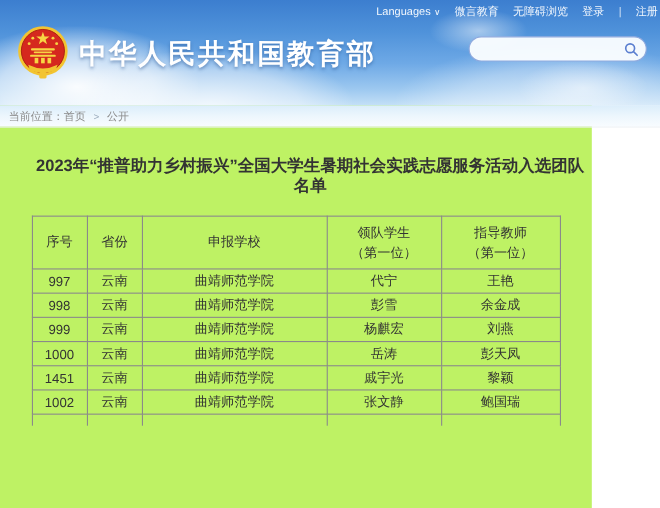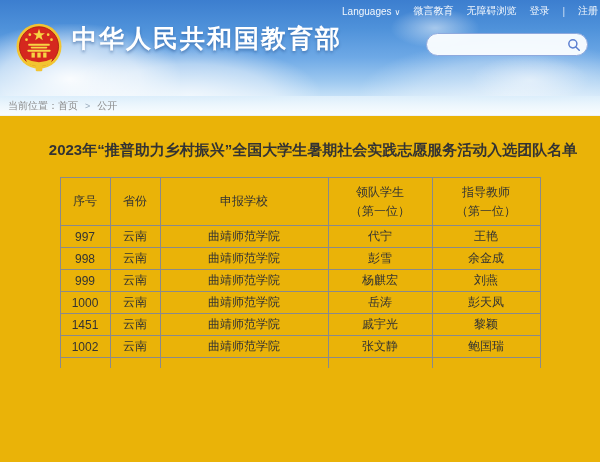--- a/index.html
+++ b/index.html
@@ -1,38 +1,38 @@
 <!DOCTYPE html>
 <html><head>
 <meta charset="utf-8">
 <style>
   * { margin: 0; padding: 0; box-sizing: border-box; }
   html,body { width: 600px; height: 462px; overflow: hidden; background: #fff;
     font-family: "Liberation Sans", "DejaVu Sans", sans-serif; }
-  .page { position: relative; width: 600px; height: 462px; background: #eab308; }
+  .page { position: relative; width: 538px; height: 462px; background: #bef264; }
 
   
   .header { position: relative; width: 600px; height: 96px;
     background: linear-gradient(180deg, #3c7ecf 0%, #4f92da 30%, #6ea9e6 60%, #9ec9f0 85%, #c4e0f7 100%);
     overflow: hidden; }
   .cloud { position: absolute; background: radial-gradient(ellipse at center, rgba(255,255,255,0.95) 0%, rgba(255,255,255,0.55) 45%, rgba(255,255,255,0) 72%); }
   .cloud.c1 { left: -40px; bottom: -38px; width: 220px; height: 110px; }
   .cloud.c2 { left: 60px; bottom: -50px; width: 260px; height: 100px; opacity:.8; }
   .cloud.c3 { right: -60px; bottom: -55px; width: 300px; height: 110px; opacity:.55; }
   .wisp { position: absolute; background: radial-gradient(ellipse at center, rgba(255,255,255,0.5) 0%, rgba(255,255,255,0) 70%); }
   .wisp.w1 { right: 120px; top: 8px; width: 90px; height: 40px; }
   .wisp.w2 { right: 10px; top: 55px; width: 120px; height: 50px; }
 
   .topbar { position: absolute; top: 4px; right: 2px; display: flex; align-items: center;
     gap: 13px; font-size: 10px; color: #f2f7fd; white-space: nowrap; }
   .topbar .item { cursor: pointer; }
   .topbar .caret { font-size: 8px; margin-left: 3px; }
   .topbar .sep { opacity: .8; }
 
-  .brand { position: absolute; left: 14px; top: 22px; display: flex; cursor: pointer; font-family: Liberation Serif, serif; }
+  .brand { position: absolute; left: 14px; top: 22px; display: flex; align-items: center; cursor: pointer; font-family: Liberation Serif, serif; }
   .emblem { width: 50px; height: 52px; flex: 0 0 auto; }
   .brand-text { margin-left: 8px; }
   .site-title { font-size: 25px; font-weight: bold; color: #ffffff; letter-spacing: 2px;
     text-shadow: 0 2px 3px rgba(30,70,130,0.45); }
   .site-sub { margin-top: 3px; font-size: 9.5px; color: #eef5fc; text-shadow: 0 1px 2px rgba(30,70,130,0.4); }
 
   .search { position: absolute; right: 12px; top: 33px; width: 162px; height: 23px;
     background: rgba(250,253,255,0.96); border: 1px solid #8fa9dd; border-radius: 12px;
     display: flex; align-items: center; padding: 0 6px 0 10px; }
   .search input { flex: 1; border: none; outline: none; background: transparent;

